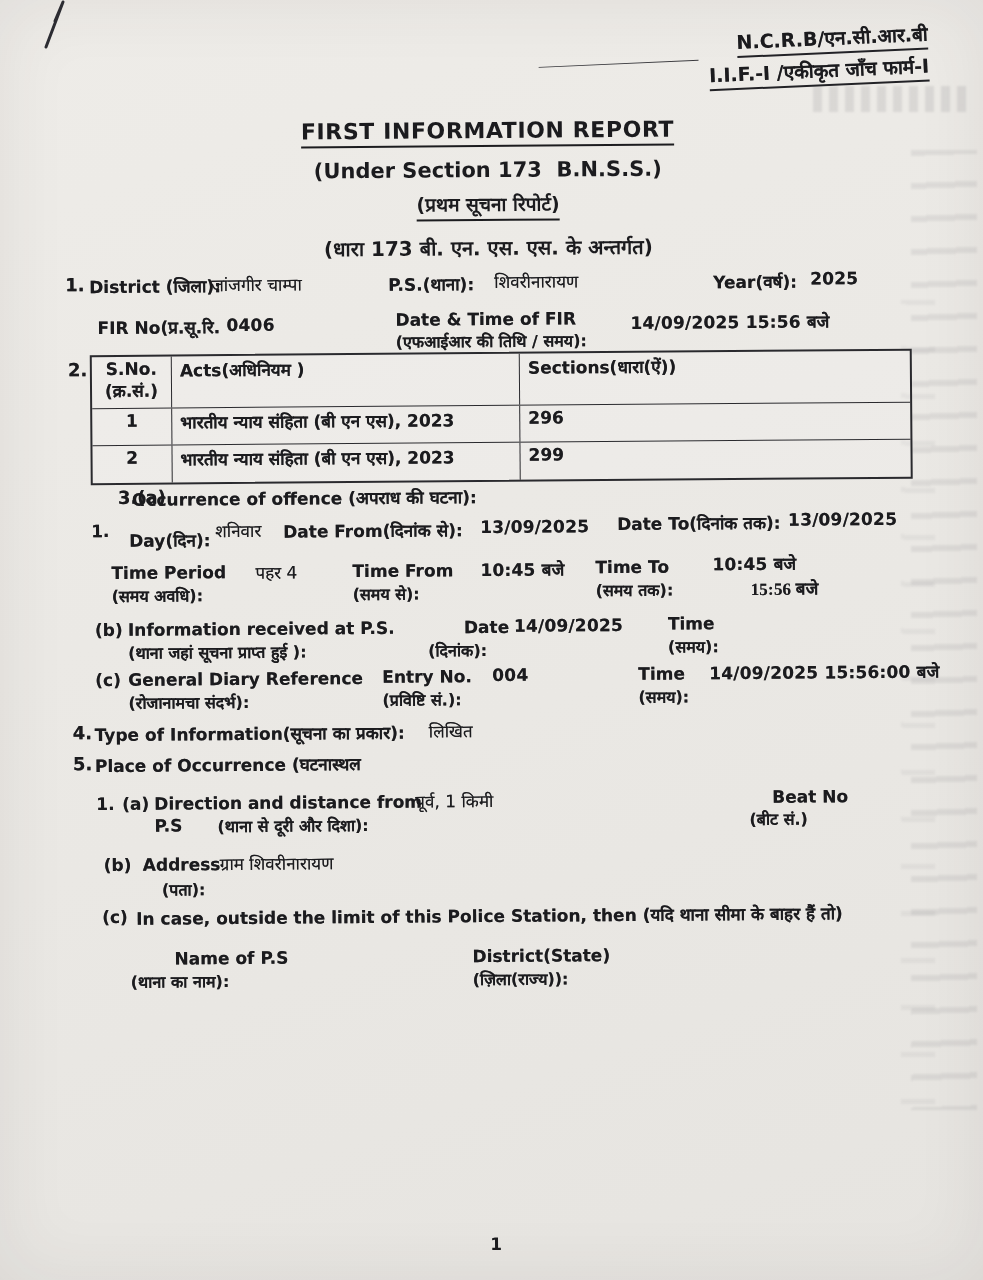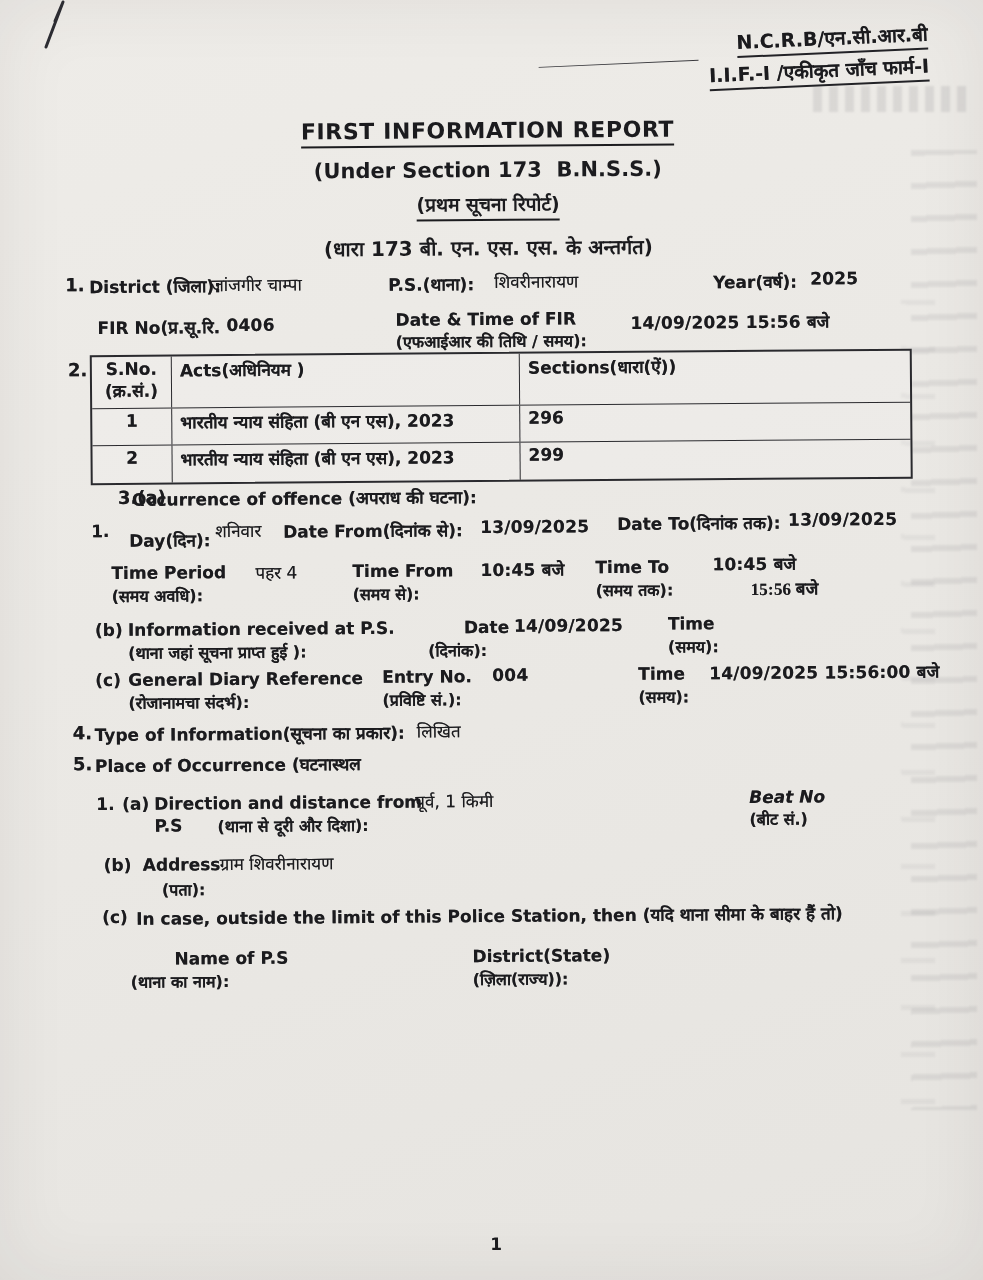--- a/index.html
+++ b/index.html
@@ -167,32 +167,32 @@
     <span class="abs b fs16" style="left:128px;top:689px;">(रोजानामचा संदर्भ):</span>
     <span class="abs b fs17" style="left:382px;top:666px;">Entry No.</span>
     <span class="abs b fs16" style="left:382px;top:688px;">(प्रविष्टि सं.):</span>
     <span class="abs nv fs17" style="left:492px;top:665px;">004</span>
     <span class="abs b fs17" style="left:638px;top:665px;">Time</span>
     <span class="abs b fs16" style="left:638px;top:687px;">(समय):</span>
     <span class="abs nv fs17" style="left:709px;top:663px;">14/09/2025 15:56:00 बजे</span>
 
     <span class="abs b fs18" style="left:72px;top:719px;">4.</span>
     <span class="abs b fs17" style="left:94px;top:720px;">Type of Information(सूचना का प्रकार):</span>
-    <span class="abs v fs17" style="left:416px;top:719px;text-align:center;">लिखित</span>
+    <span class="abs v fs17" style="left:428px;top:719px;text-align:center;">लिखित</span>
 
     <span class="abs b fs18" style="left:72px;top:750px;">5.</span>
     <span class="abs b fs17" style="left:94px;top:751px;">Place of Occurrence (घटनास्थल</span>
 
     <span class="abs b fs17" style="left:95px;top:791px;">1.</span>
     <span class="abs b fs17" style="left:121px;top:791px;">(a)</span>
     <span class="abs b fs17" style="left:153px;top:791px;">Direction and distance from</span>
     <span class="abs b fs17" style="left:153px;top:813px;">P.S</span>
     <span class="abs b fs16" style="left:216px;top:813px;">(थाना से दूरी और दिशा):</span>
     <span class="abs v fs17" style="left:414px;top:789px;">पूर्व, 1 किमी</span>
-    <span class="abs b fs17" style="left:748px;top:789px;font-style:italic;">Beat No</span>
+    <span class="abs b fs17" style="left:771px;top:789px;">Beat No</span>
     <span class="abs b fs16" style="left:748px;top:810px;">(बीट सं.)</span>
 
     <span class="abs b fs17" style="left:102px;top:852px;">(b)</span>
     <span class="abs b fs17" style="left:141px;top:852px;">Address</span>
     <span class="abs v fs17" style="left:218px;top:850px;">ग्राम शिवरीनारायण</span>
     <span class="abs b fs16" style="left:160px;top:876px;">(पता):</span>
 
     <span class="abs b fs17" style="left:100px;top:904px;">(c)</span>
     <span class="abs b fs17" style="left:134px;top:904px;">In case, outside the limit of this Police Station, then (यदि थाना सीमा के बाहर हैं तो)</span>
 

